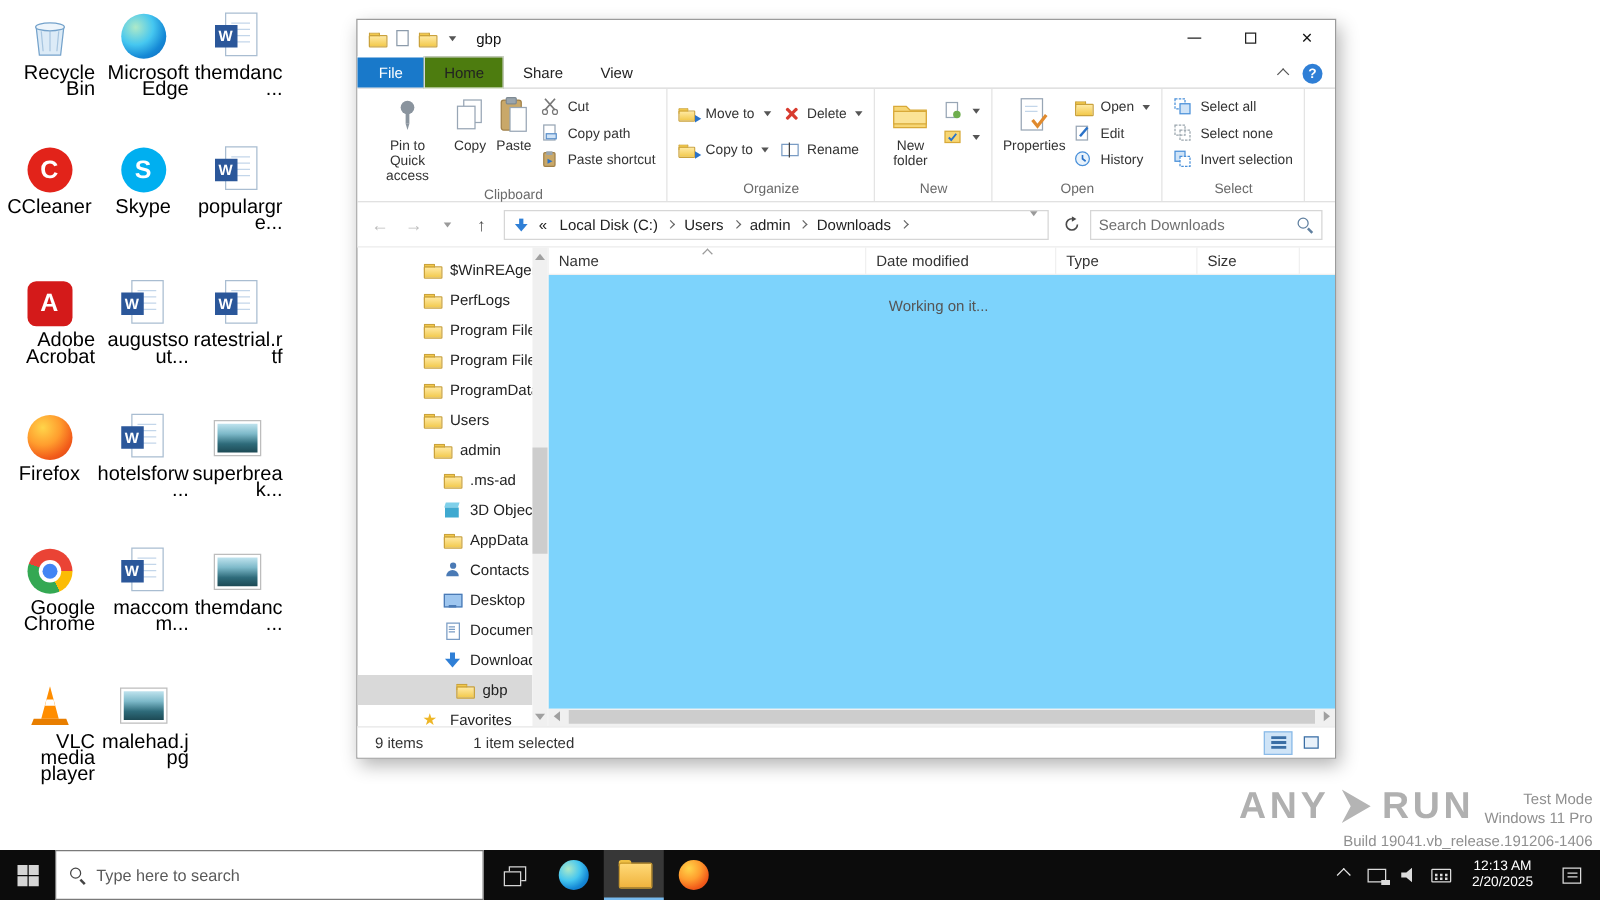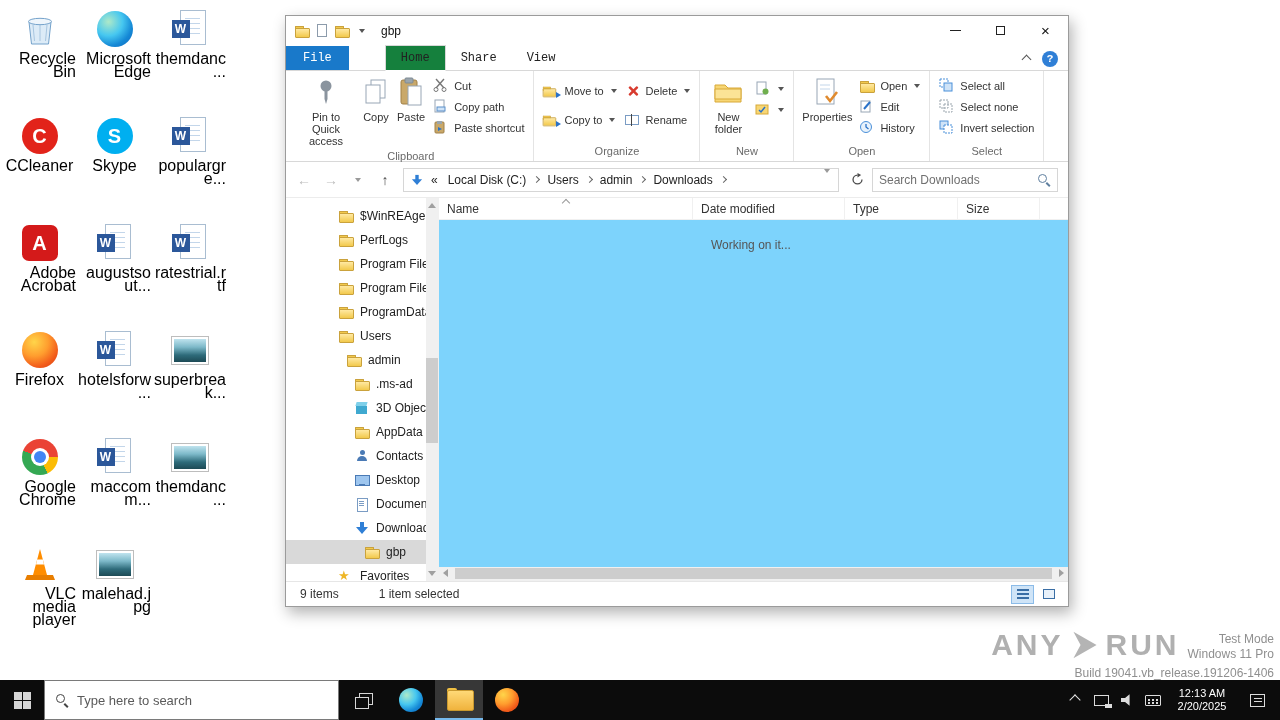--- a/index.html
+++ b/index.html
@@ -36,24 +36,24 @@
   
   .window { position:absolute; left:285px; top:15px; width:784px; height:592px; background:#fff; border:1px solid #9b9b9b; box-shadow:3px 6px 14px rgba(0,0,0,.3); z-index:2; display:flex; flex-direction:column; font-size:12px; }
   .titlebar { height:29px; flex:0 0 29px; display:flex; align-items:center; padding-left:8px; }
   .qat { display:flex; align-items:center; gap:7px; }
   .title-text { margin-left:16px; font-size:12px; color:#111; }
   .win-controls { margin-left:auto; display:flex; height:100%; }
   .wc { width:45px; height:100%; display:flex; align-items:center; justify-content:center; font-size:15px; color:#111; }
   .minbar { width:11px; height:1px; background:#222; }
   .maxbox { width:9px; height:9px; border:1px solid #222; }
 
-  .tabs { height:26px; flex:0 0 26px; display:flex; align-items:flex-end; border-bottom:1px solid #d8d8d8; position:relative; background:#fff;font-family:Liberation Mono, monospace; }
+  .tabs { height:26px; flex:0 0 26px; display:flex; align-items:flex-end; border-bottom:1px solid #d8d8d8; position:relative; background:#fff; }
   .tab { padding:5px 15px 5px; font-size:12px; color:#222; }
   .tab-file { background:#1979ca; color:#fff; padding:5px 17px; }
-  .tab-active { border:1px solid #d8d8d8; border-bottom:1px solid #fff; margin-bottom:-1px; background:#15803d;margin-left:36px; }
+  .tab-active { border:1px solid #d8d8d8; border-bottom:1px solid #fff; margin-bottom:-1px; background:#4d7c0f; }
   .tabs-right { position:absolute; right:10px; top:6px; display:flex; gap:12px; align-items:center; }
   .chev-up { width:7px; height:7px; border-left:1px solid #555; border-top:1px solid #555; transform:rotate(45deg); display:inline-block; }
   .chev-up.light { border-color:#e6e6e6; width:8px; height:8px; }
   .help-btn { width:16px; height:16px; border-radius:50%; background:#2f7fd6; color:#fff; font-size:11px; font-weight:bold; display:flex; align-items:center; justify-content:center; }
 
   .ribbon { height:91px; flex:0 0 91px; display:flex; background:#fff; border-bottom:1px solid #d8d8d8; padding-left:2px; }
   .rgroup { display:flex; flex-direction:column; border-right:1px solid #e4e4e4; }
   .rbody { flex:1; display:flex; align-items:flex-start; padding:3px 5px 0; }
   .rlabel { text-align:center; font-size:11px; color:#6a6a6a; padding:1px 6px 4px; }
   .bigbtn { display:flex; flex-direction:column; align-items:center; padding:2px 4px; font-size:11px; color:#333; text-align:center; line-height:12px; }
@@ -132,21 +132,21 @@
   .viewbtn { width:23px; height:19px; border:1px solid transparent; display:flex; align-items:center; justify-content:center; }
   .viewbtn.active { background:#cfe4f7; border-color:#8bbbe8; }
   .vb-details { width:12px; height:10px; background:repeating-linear-gradient(to bottom,#3a6ea5 0 2px,transparent 2px 4px); }
   .vb-thumbs { width:12px; height:10px; border:1px solid #3a6ea5; background:#e8f1fa; }
 
   
   .taskbar { position:absolute; left:0; bottom:0; width:1280px; height:40px; background:#0c0c0c; display:flex; align-items:stretch; z-index:10; }
   .startbtn { width:44px; display:flex; align-items:center; justify-content:center; }
   .winlogo { display:grid; grid-template-columns:8px 8px; grid-template-rows:8px 8px; gap:1px; }
   .winlogo span { background:#d6d6d6; }
-  .tsearch { width:295px; background:#fff; border:1px solid #7a7a7a; display:flex; align-items:center; gap:8px; padding:0 10px; }
+  .tsearch { width:343px; background:#fff; border:1px solid #7a7a7a; display:flex; align-items:center; gap:8px; padding:0 10px; }
   .tsearch .magico { color:#444; }
   .tsearch input { border:none; outline:none; flex:1; font-size:13px; color:#333; min-width:0; font-family:inherit; background:transparent; }
   .tsearch input::placeholder { color:#5a5a5a; }
   .tbicon { width:48px; display:flex; align-items:center; justify-content:center; }
   .tbicon.active { background:rgba(255,255,255,.18); box-shadow:inset 0 -2px 0 #76b9ed; }
   .circ.sm { width:24px; height:24px; font-size:13px; }
   .tv-ico { position:relative; width:17px; height:15px; }
   .tv-ico::before { content:""; position:absolute; left:4px; top:0; width:12px; height:10px; border:1px solid #d6d6d6; }
   .tv-ico::after { content:""; position:absolute; left:0; top:4px; width:12px; height:10px; border:1px solid #d6d6d6; background:#0c0c0c; }
   .tb-folder { position:relative; width:25px; height:20px; }

